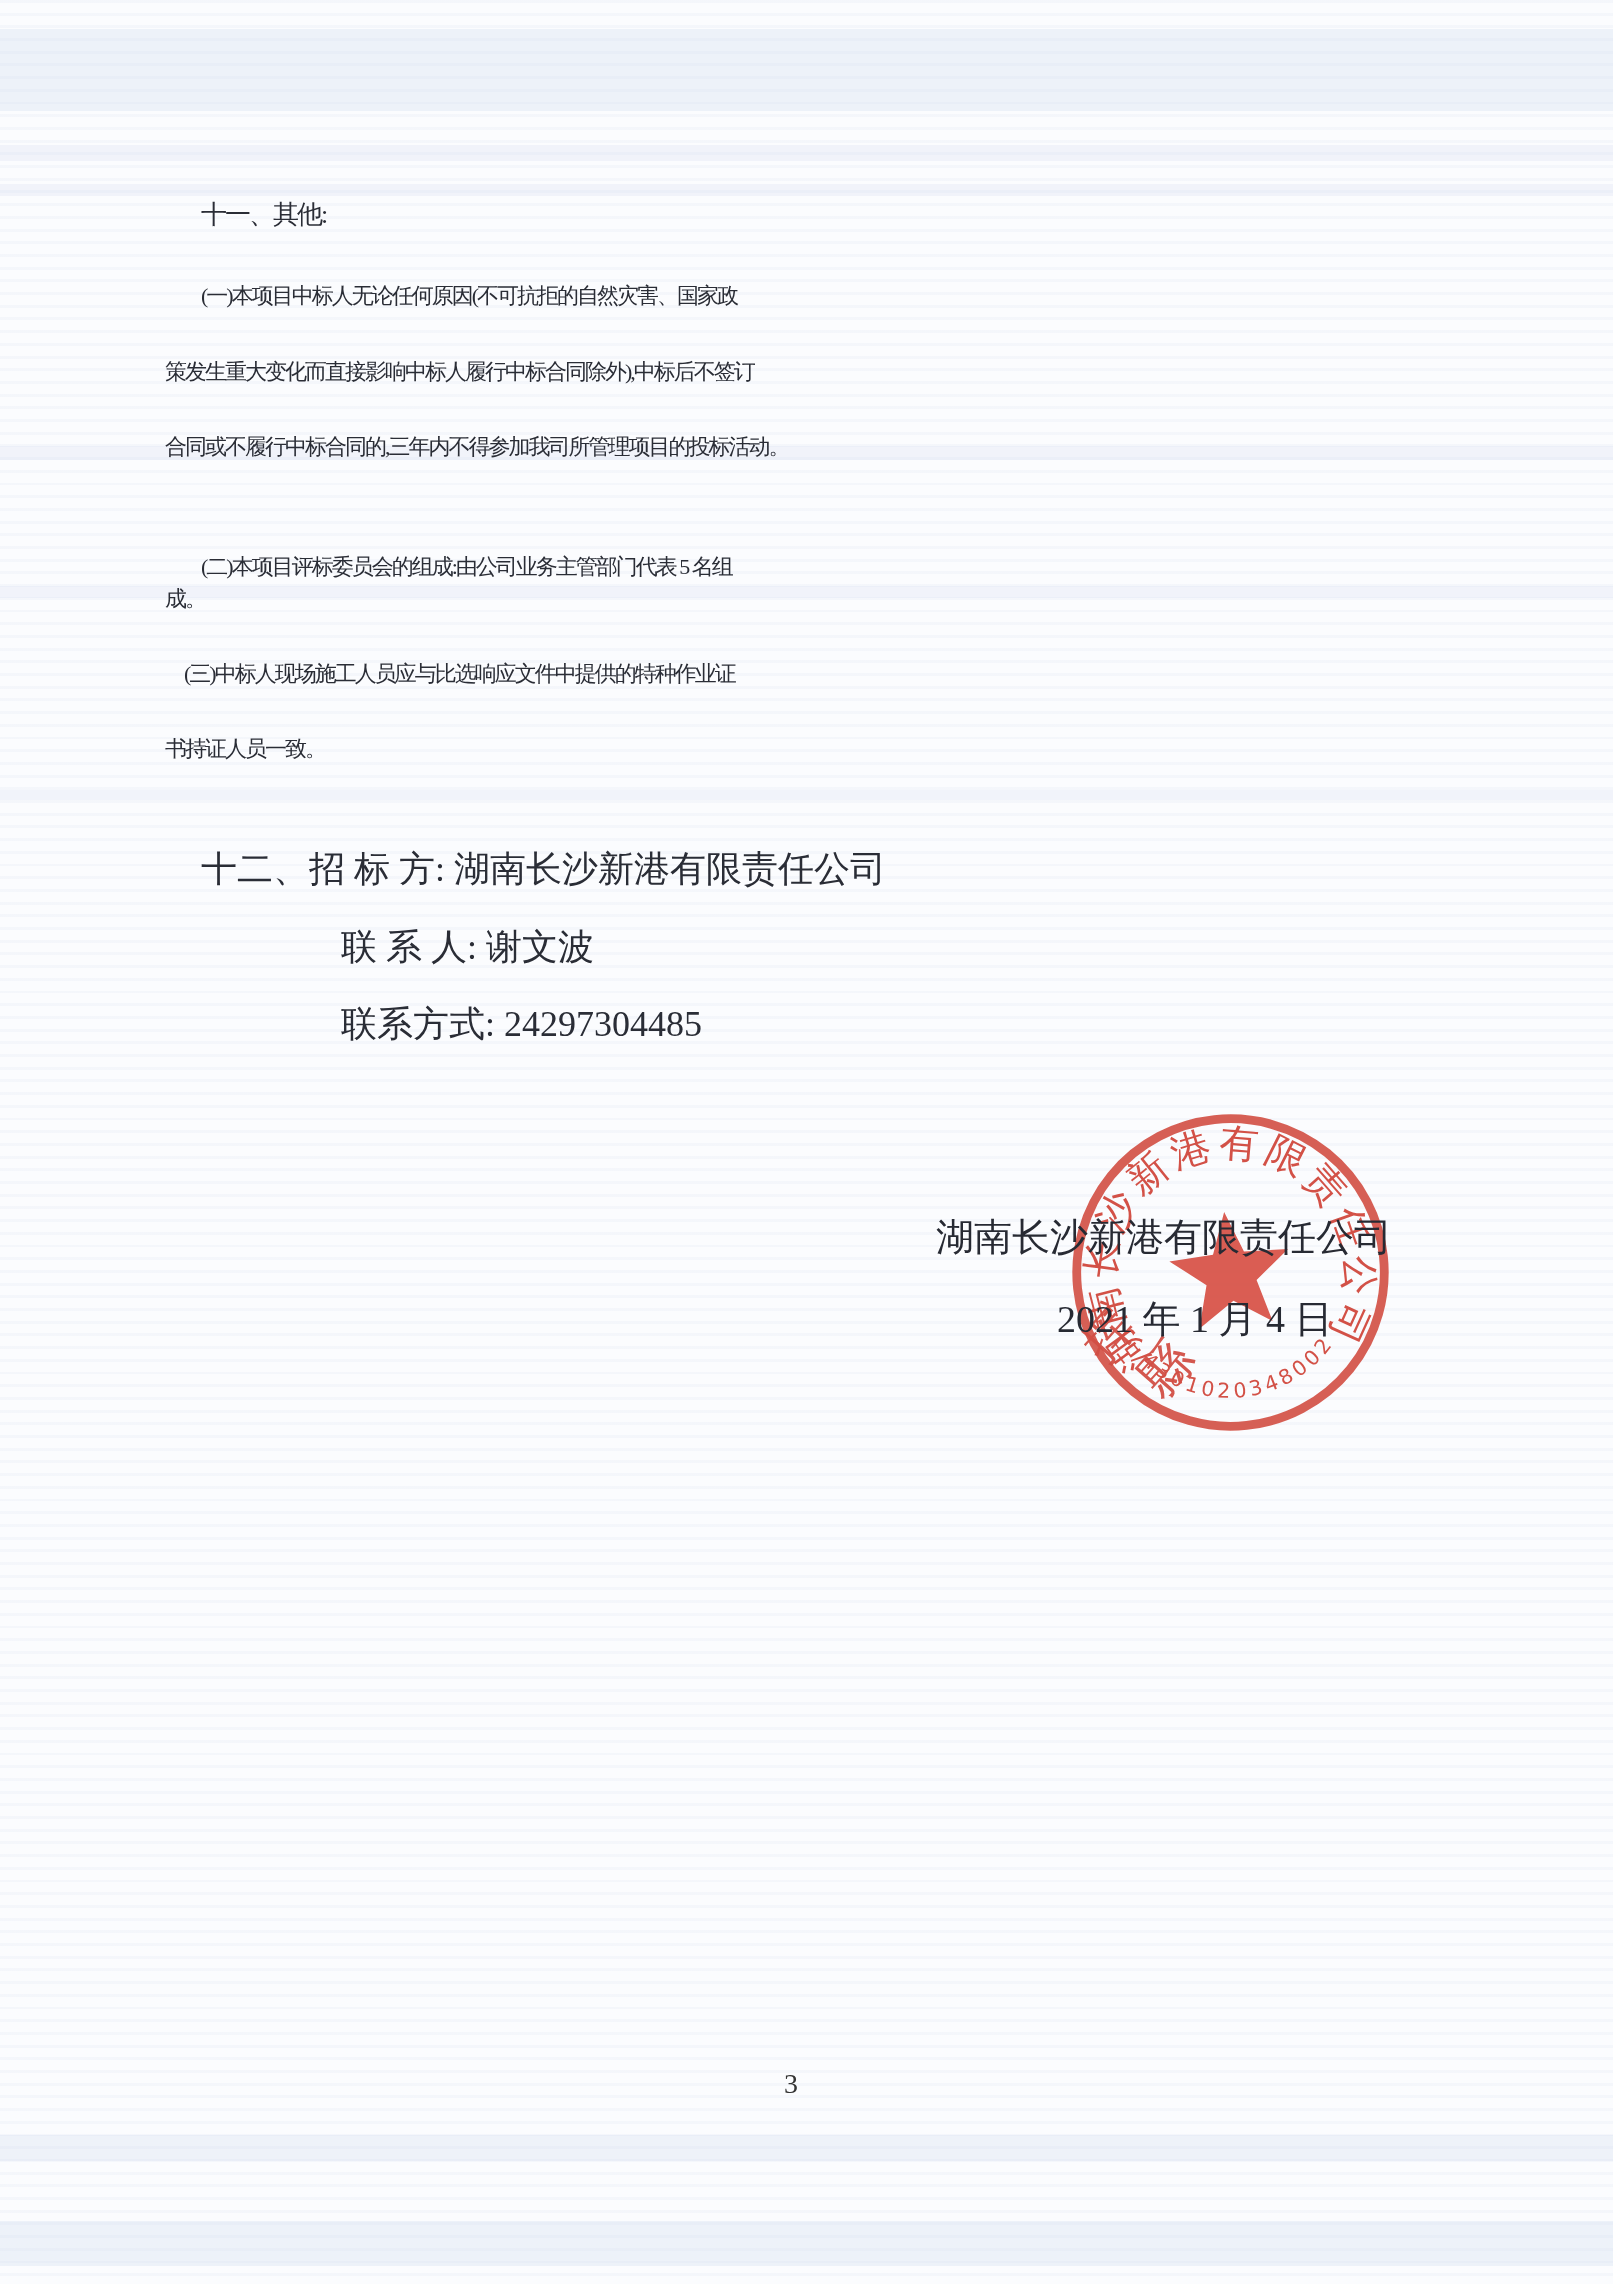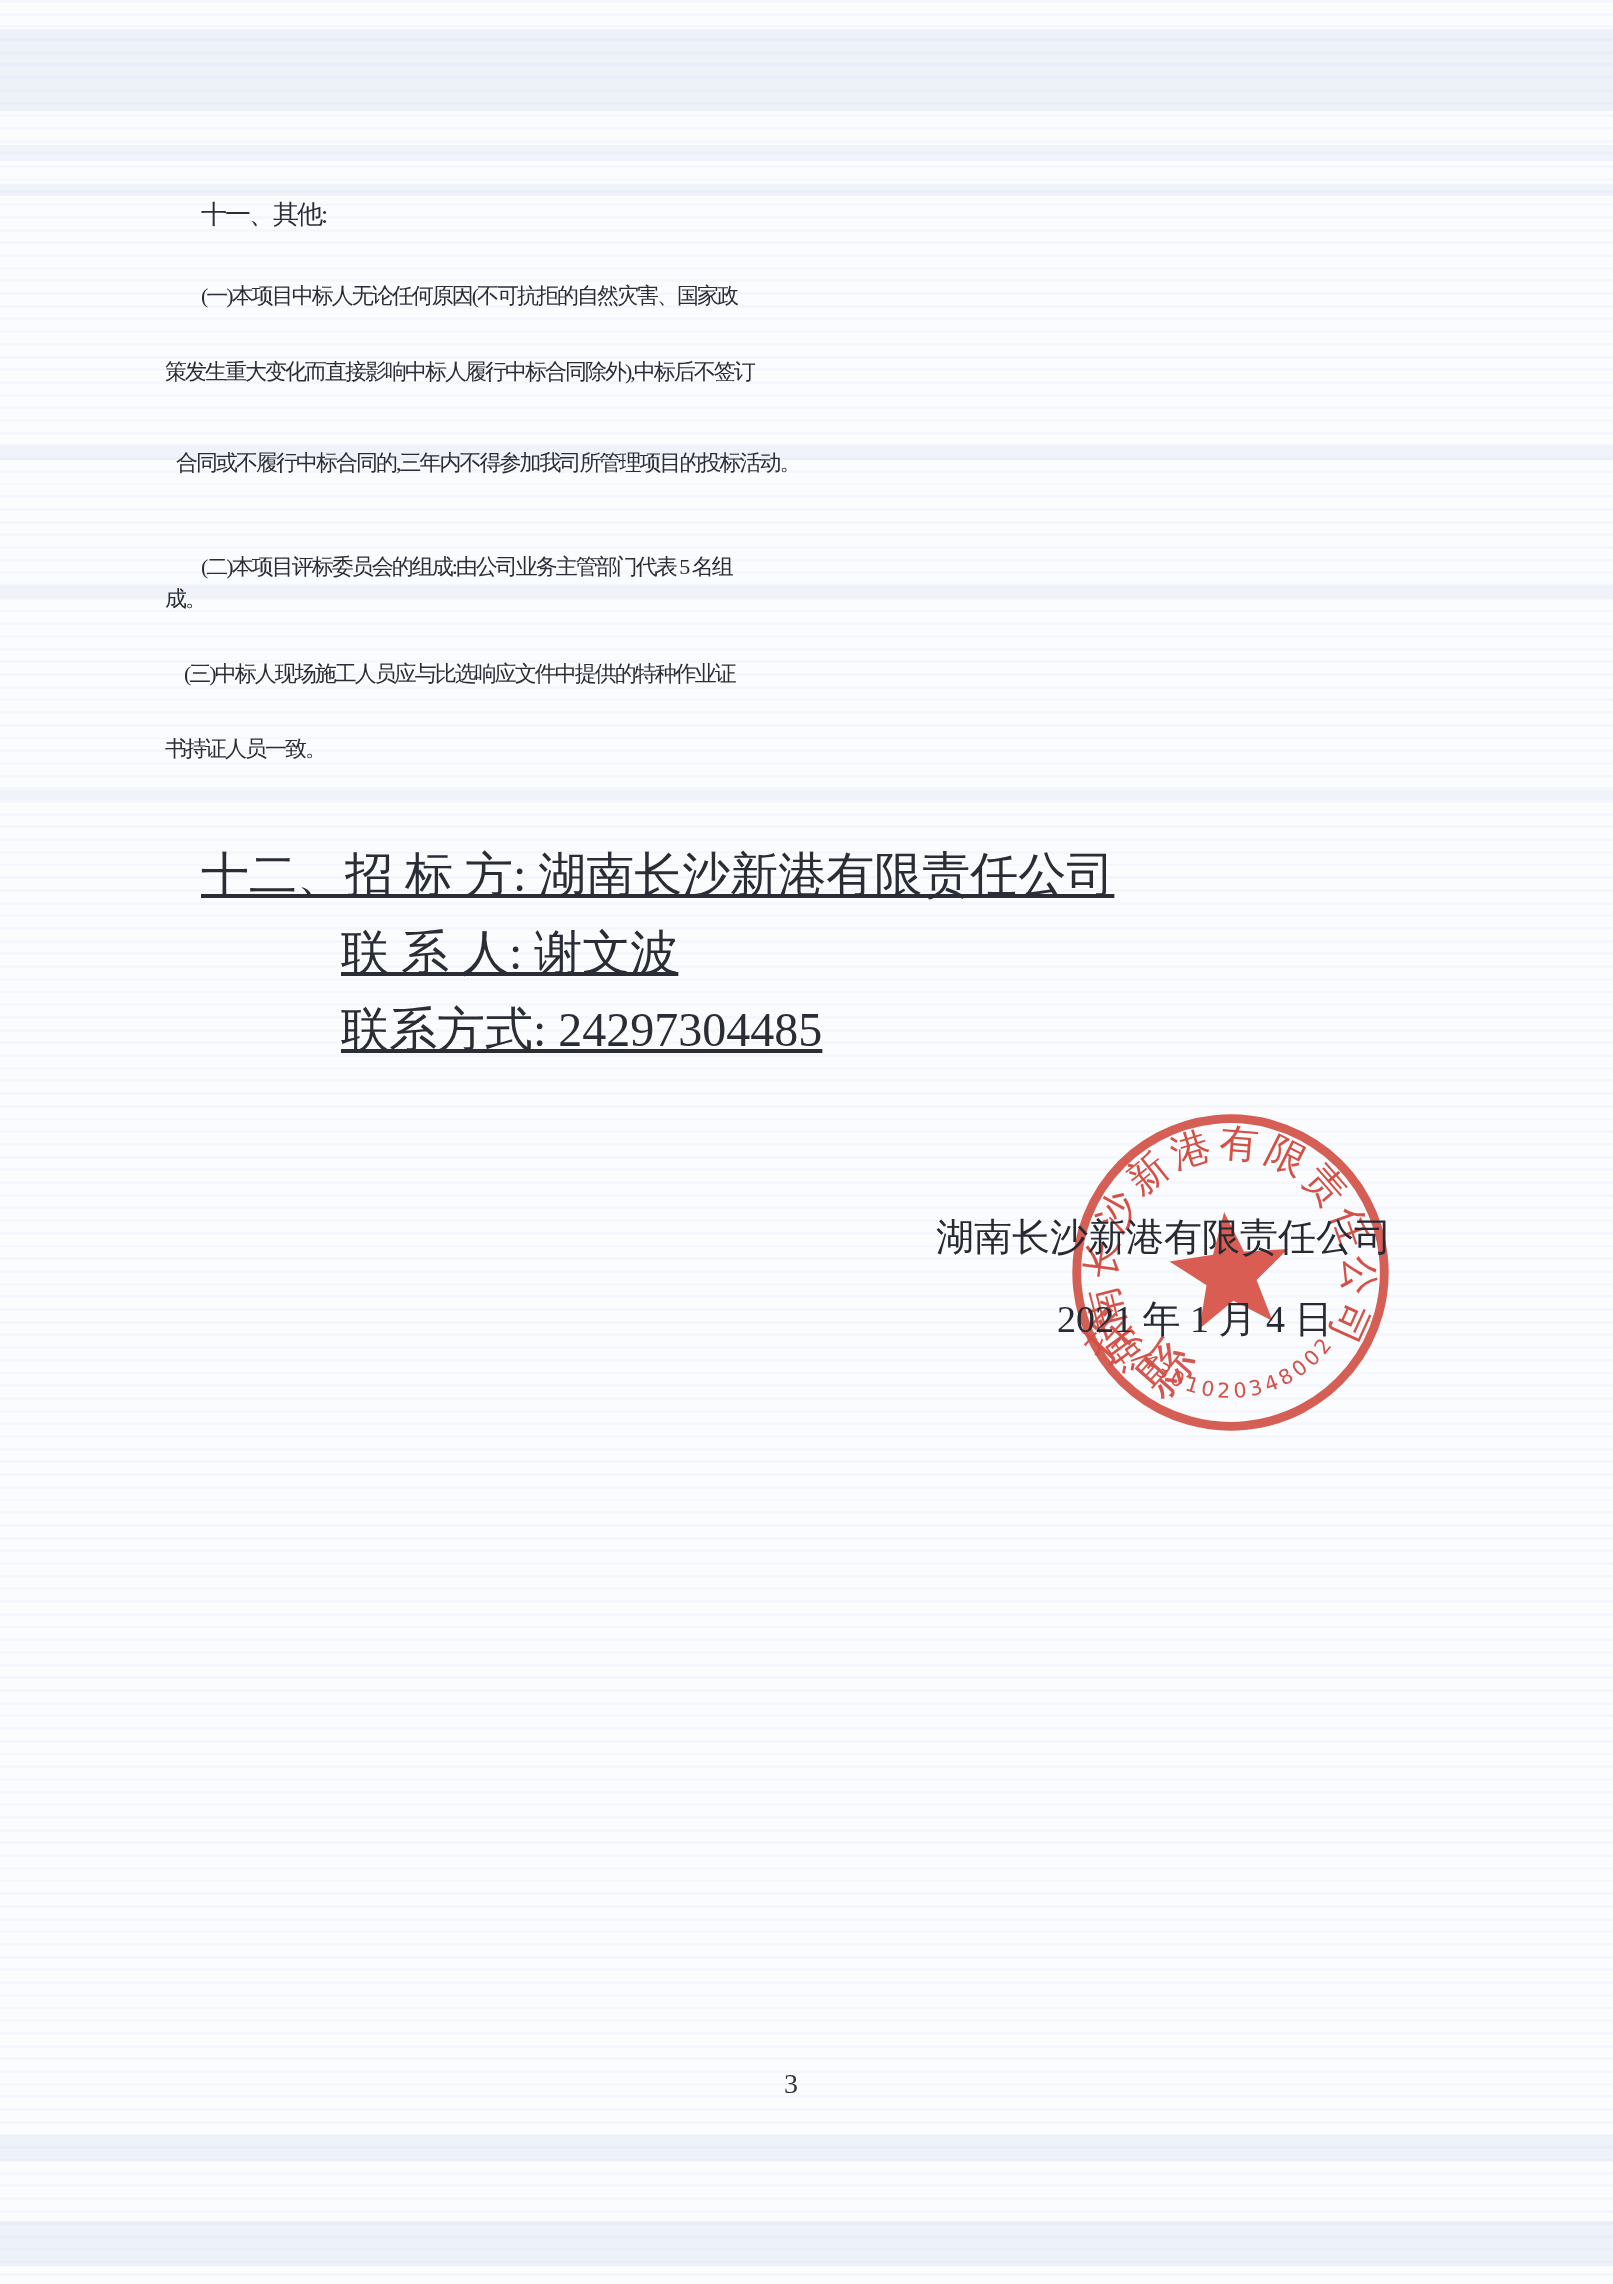--- a/index.html
+++ b/index.html
@@ -26,21 +26,21 @@
   .b5{top:586px;height:11.8px;}
   .b6{top:790px;height:9.8px;}
   .b7{top:2135px;height:25.5px;background:rgba(206,217,238,0.28);}
   .b8{top:2221px;height:45px;background:rgba(206,217,238,0.30);}
 
   .line{
     position:absolute;white-space:pre;color:#2a2d36;
     font-size:22px;letter-spacing:-2px;line-height:1;
   }
   .heading{font-size:26px;}
-  .s12{font-size:48px;letter-spacing:0;text-decoration:underline;}
+  .s12{font-size:36px;letter-spacing:0;}
   .sig{font-size:38px;letter-spacing:0;color:#272a33;z-index:3;}
   .pageno{font-size:28px;letter-spacing:0;color:#333;}
 
   .stamp{
     position:absolute;left:1064px;top:1106px;width:333px;height:333px;
     z-index:2;opacity:0.93;transform:rotate(-6deg);
   }
   .stamp svg{display:block;}
 </style>
 </head>
@@ -53,21 +53,21 @@
 <div class="band b4"></div>
 <div class="band b5"></div>
 <div class="band b6"></div>
 <div class="band b7"></div>
 <div class="band b8"></div>
 
 <div class="line heading" style="left:201px;top:202px;">十一、其他:</div>
 
 <div class="line" style="left:201px;top:285px;">(一)本项目中标人无论任何原因(不可抗拒的自然灾害、国家政</div>
 <div class="line" style="left:165px;top:361px;text-align:center;">策发生重大变化而直接影响中标人履行中标合同除外),中标后不签订</div>
-<div class="line" style="left:176px;top:436px;margin-top:16px;">合同或不履行中标合同的,三年内不得参加我司所管理项目的投标活动。</div>
+<div class="line" style="left:165px;top:436px;">合同或不履行中标合同的,三年内不得参加我司所管理项目的投标活动。</div>
 
 <div class="line" style="left:201px;top:512px;margin-top:44px;">(二)本项目评标委员会的组成:由公司业务主管部门代表 5 名组</div>
 <div class="line" style="left:165px;top:588px;">成。</div>
 
 <div class="line" style="left:184px;top:663px;">(三)中标人现场施工人员应与比选响应文件中提供的特种作业证</div>
 <div class="line" style="left:165px;top:738px;">书持证人员一致。</div>
 
 <div class="line s12" style="left:201px;top:851px;">十二、招 标 方: 湖南长沙新港有限责任公司</div>
 <div class="line s12" style="left:341px;top:929px;">联 系 人: 谢文波</div>
 <div class="line s12" style="left:341px;top:1006px;">联系方式: 24297304485</div>

